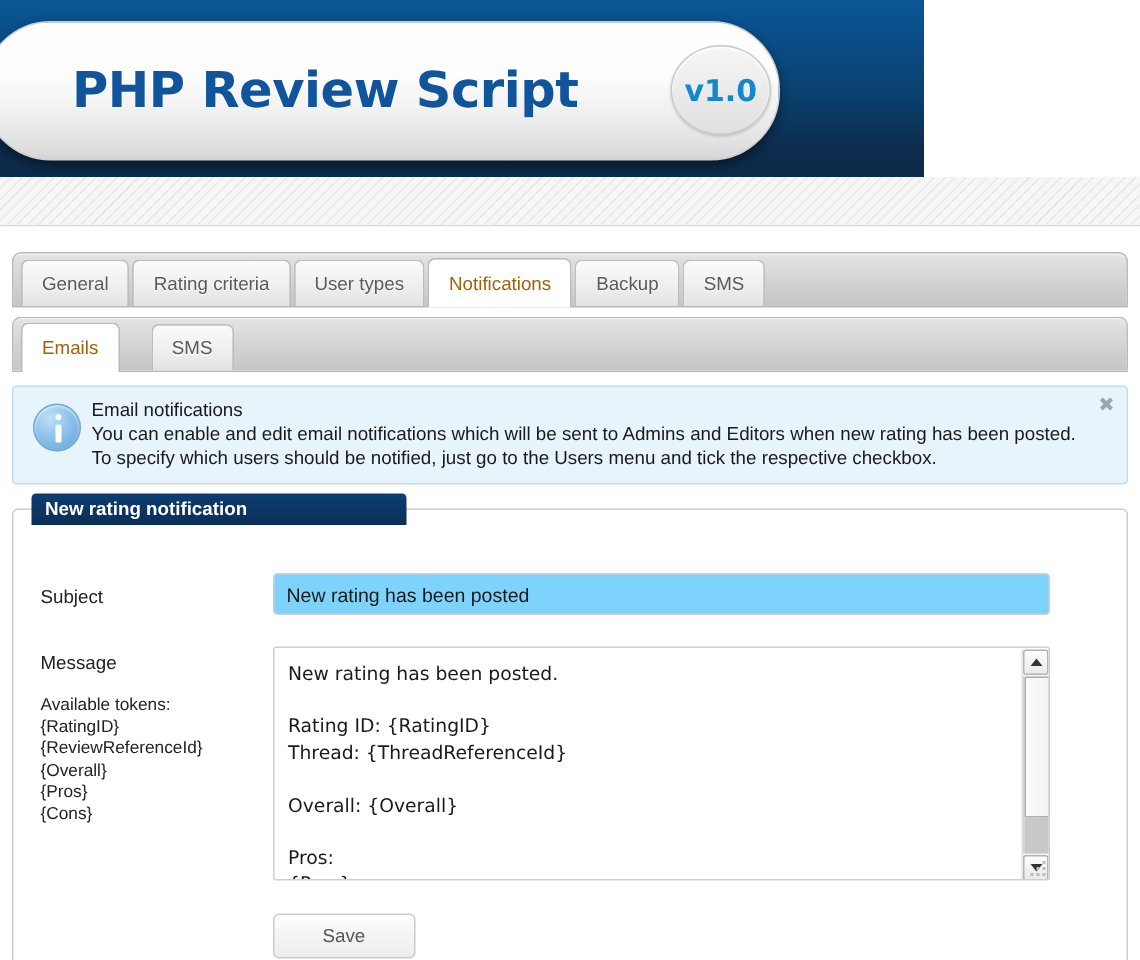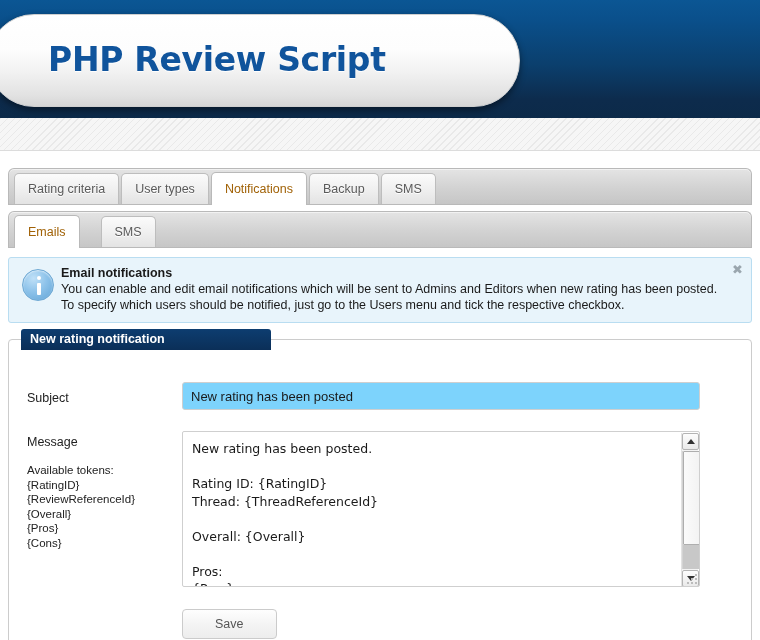--- a/index.html
+++ b/index.html
@@ -7,21 +7,21 @@
     margin: 0; padding: 0;
     width: 760px; height: 640px;
     overflow: hidden;
     background: #ffffff;
     font-family: "Liberation Sans", sans-serif;
   }
 
   
   .header {
     position: relative;
-    width: 760px;
+    width: 616px;
     height: 118px;
     background: linear-gradient(to bottom, #0b5694 0%, #0a4f8a 18%, #0b3f6d 55%, #0d2b4c 85%, #0c2a49 100%);
     overflow: hidden;
   }
   .logo-plate {
     position: absolute;
     left: -12px;
     top: 14px;
     width: 532px;
     height: 93px;
@@ -161,21 +161,21 @@
   .info-icon::after {
     content: "";
     position: absolute;
     left: 14px; top: 13px;
     width: 4px; height: 12px;
     border-radius: 1px;
     background: #fff;
   }
   .info-title {
     font-size: 12.5px;
-    font-weight: bold;
+    font-weight: normal;
     color: #1a1a1a;
     margin-bottom: 1px;
   }
   .info-text {
     font-size: 12.5px;
     color: #1a1a1a;
     line-height: 16px;
   }
   .info-close {
     position: absolute;
@@ -350,26 +350,30 @@
     cursor: pointer;
     font-family: "Liberation Sans", sans-serif;
   }
 </style>
 </head>
 <body>
 
 <div class="header">
   <div class="logo-plate"></div>
   <div class="logo-text">PHP Review Script</div>
+  <div class="version-badge">
+    <span>v1.0</span>
+  </div>
 </div>
 
 <div class="stripe-band"></div>
 <div class="gap-white"></div>
 
 <div class="tabbar primary" id="primary-tabs">
+    <div class="tab"><span>General</span></div>
     <div class="tab"><span>Rating criteria</span></div>
     <div class="tab"><span>User types</span></div>
     <div class="tab active"><span>Notifications</span></div>
     <div class="tab"><span>Backup</span></div>
     <div class="tab"><span>SMS</span></div>
   </div>
 <div class="tabs-underline"></div>
 
 <div class="tabbar secondary" id="secondary-tabs">
     <div class="tab active"><span>Emails</span></div>

